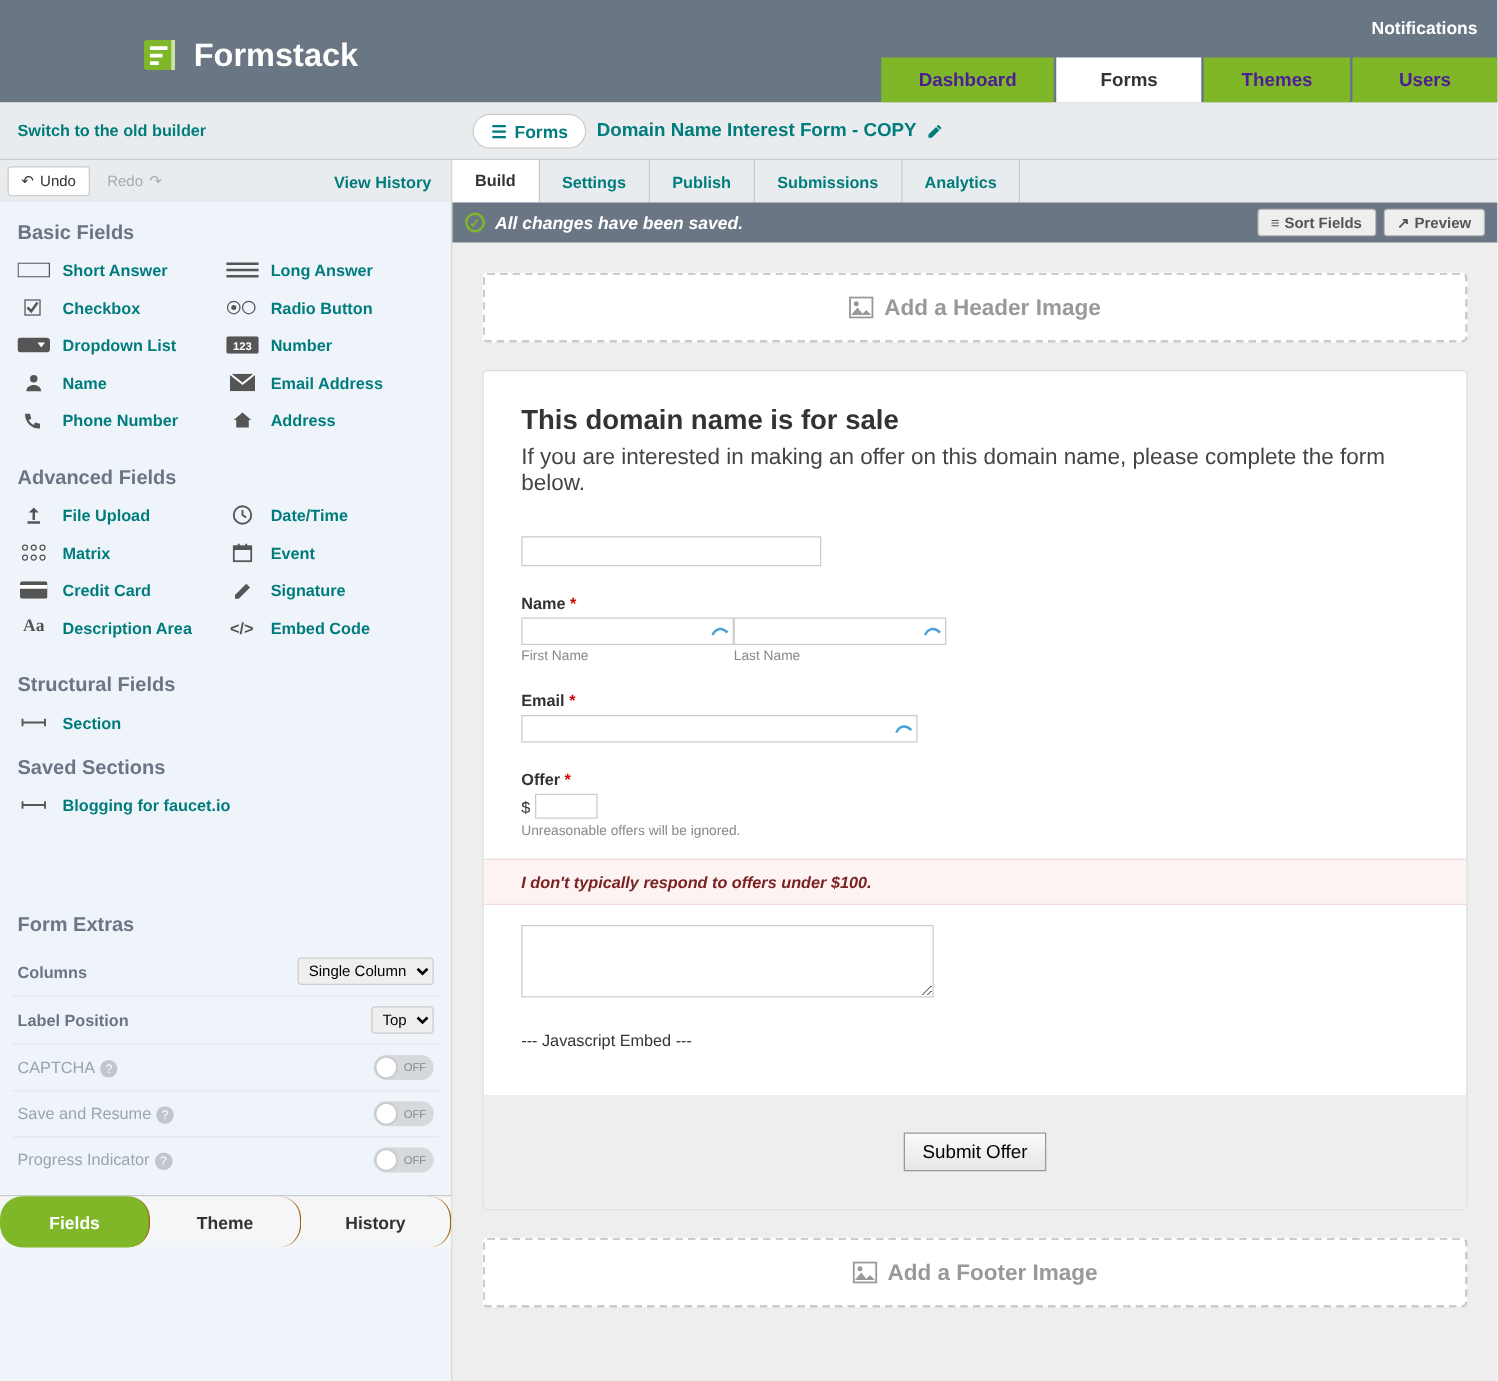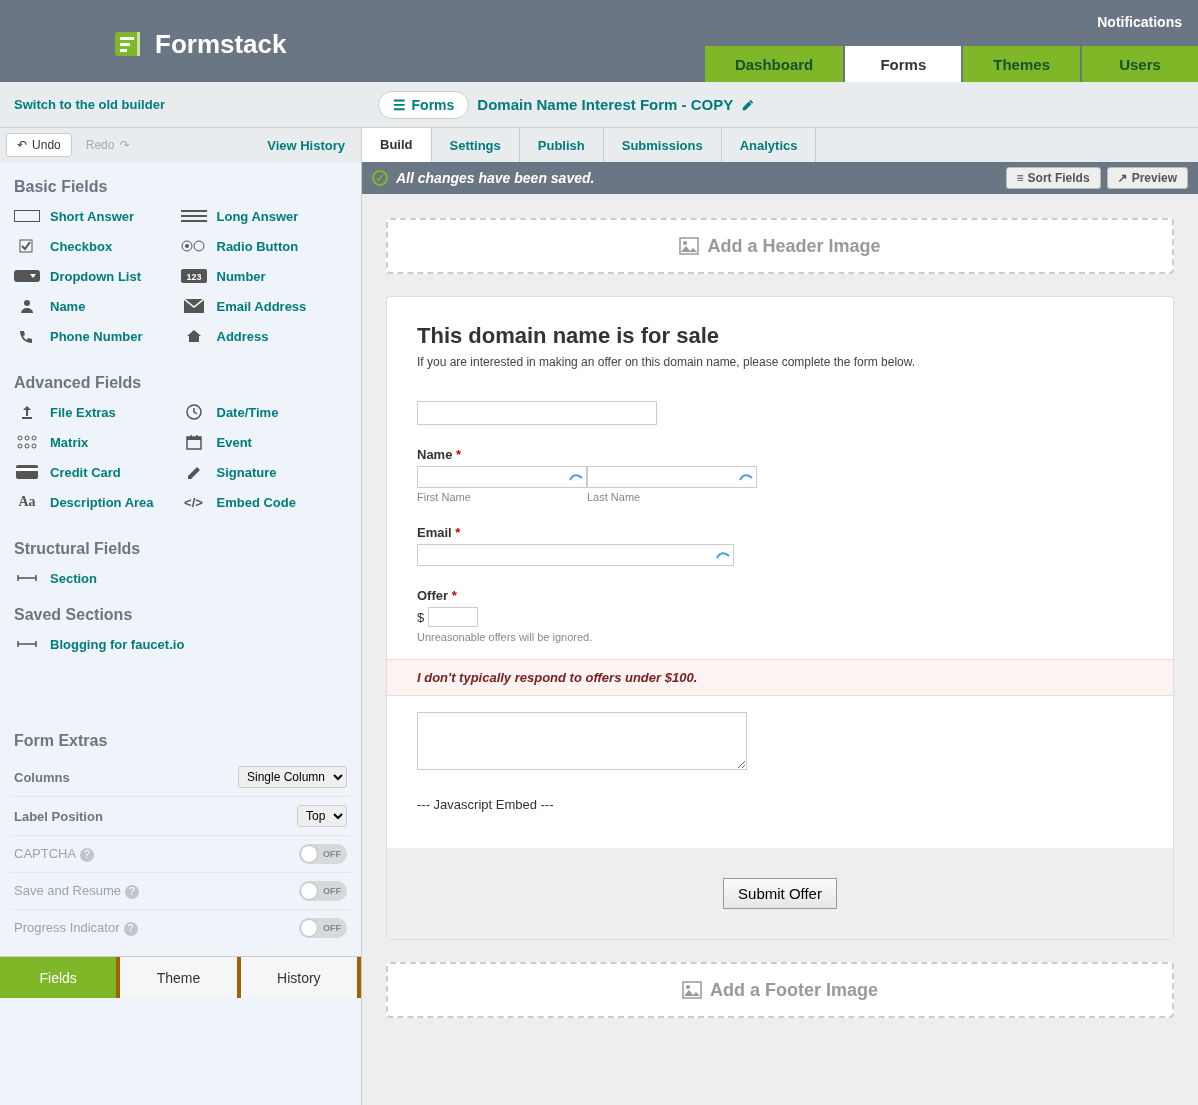--- a/index.html
+++ b/index.html
@@ -6,21 +6,21 @@
 body { font-family: "Helvetica Neue", Arial, sans-serif; font-size: 13px; color: #333; background: #fff; width: 1198px; }
 
 
 .top-header { background: #6a7684; height: 82px; position: relative; }
 .logo-wrap { position: absolute; left: 115px; top: 28px; display: flex; align-items: center; gap: 8px; }
 .logo-icon { width: 32px; height: 32px; }
 .logo-text { color: #fff; font-size: 26px; font-weight: 600; }
 .top-links { position: absolute; right: 16px; top: 14px; display: flex; gap: 30px; flex-direction: column; }
 .top-links a { color: #fff; text-decoration: none; font-size: 14px; font-weight: 600; }
 .nav-tabs { position: absolute; right: 0; bottom: 0; display: flex; height: 36px; }
-.nav-tab { padding: 0 30px; display: flex; align-items: center; justify-content: center; font-weight: 600; font-size: 15px; color: #14532d; background: #7fb728; margin-left: 2px; cursor: pointer; min-width: 116px; }
+.nav-tab { padding: 0 30px; display: flex; align-items: center; justify-content: center; font-weight: 600; font-size: 15px; color: #4c1d95; background: #7fb728; margin-left: 2px; cursor: pointer; min-width: 116px; }
 .nav-tab.active { background: #fff; color: #333; }
 
 
 .sec-bar { background: #e9ecee; height: 46px; border-bottom: 1px solid #ccc; display: flex; align-items: center; padding: 0 14px; position: relative; }
 .old-builder { color: #007c7c; font-weight: 600; font-size: 13px; }
 .crumb-wrap { position: absolute; left: 378px; display: flex; align-items: center; gap: 8px; }
 .crumb-btn { background: #fff; border: 1px solid #ccc; border-radius: 16px; padding: 5px 14px; color: #007c7c; font-weight: 600; display: flex; align-items: center; gap: 6px; font-size: 14px; }
 .crumb-title { color: #007c7c; font-weight: 600; font-size: 15px; }
 
 
@@ -43,40 +43,40 @@
 .field-grid { display: grid; grid-template-columns: 1fr 1fr; padding: 4px 14px 14px; row-gap: 14px; }
 .field-item { display: flex; align-items: center; gap: 10px; color: #007c7c; font-weight: 600; cursor: pointer; font-size: 13px; }
 .fi-icon { width: 26px; height: 16px; color: #555; display: flex; align-items: center; justify-content: center; }
 .section-item { padding: 4px 14px; }
 
 .extras { padding: 0 10px 10px; }
 .extra-row { display: flex; align-items: center; justify-content: space-between; padding: 8px 4px; border-top: 1px solid #e2e8ee; color: #9aa4ae; font-size: 13px; gap: 44px; }
 .extra-row:first-of-type { border-top: none; }
 .extra-row.active-label span:first-child { color: #6a7684; font-weight: 600; }
 .extra-row select { font-size: 12px; border: 1px solid #ccc; border-radius: 3px; padding: 2px 4px; }
-.pill-toggle { width: 48px; height: 20px; background: #d5d9dc; border-radius: 10px; position: relative; font-size: 9px; color: #888; display: flex; align-items: center; justify-content: flex-end; padding-right: 6px; font-weight: bold; }
+.pill-toggle { width: 48px; height: 20px; background: #d5d9dc; border-radius: 10px; position: relative; font-size: 9px; color: #888; display: flex; align-items: center; justify-content: flex-end; padding-right: 6px; }
 .pill-toggle:before { content:""; width: 16px; height: 16px; background: #fff; border-radius: 50%; position: absolute; left: 2px; top: 2px; box-shadow: 0 0 2px rgba(0,0,0,.3); }
 .help-q { display:inline-flex; width:14px; height:14px; border-radius:50%; background:#c0c6cc; color:#fff; font-size:10px; align-items:center; justify-content:center; margin-left:4px; }
 
 
 .sb-tabs { display: flex; height: 42px; background: #f5f6f7; border-top: 1px solid #ccc; }
-.sb-tab { flex: 1; display: flex; align-items: center; justify-content: center; font-weight: 400; color: #333; cursor: pointer; font-size: 14px; border-right: 4px solid #a16207; }
+.sb-tab { flex: 1; display: flex; align-items: center; justify-content: center; font-weight: 700; color: #333; cursor: pointer; font-size: 14px; border-right: 1px solid #a16207; border-radius: 18px; }
 .sb-tab.active { background: #7fb728; color: #fff; }
 
 
 .save-bar { background: #6a7684; height: 32px; color: #fff; display: flex; align-items: center; padding: 0 10px; font-weight: 600; font-style: italic; font-size: 14px; }
 .save-bar .right-btns { margin-left: auto; display: flex; gap: 6px; }
 .mini-btn { background: #eeeeee; border: 1px solid #bbb; border-radius: 3px; padding: 3px 10px; font-size: 12px; color: #555; display: inline-flex; align-items: center; gap: 4px; font-style: normal; cursor: pointer; }
 .check-icon { width: 16px; height: 16px; border-radius: 50%; border: 2px solid #7fb728; display: inline-flex; align-items: center; justify-content: center; margin-right: 8px; font-style: normal; font-size: 11px; color: #7fb728; }
 
 .canvas-outer { padding: 24px; }
 .dashed-box { border: 2px dashed #ccc; background: #fff; border-radius: 4px; height: 56px; display: flex; align-items: center; justify-content: center; color: #999; font-weight: 700; font-size: 18px; gap: 8px; }
 .form-card { background: #fff; border: 1px solid #ddd; border-radius: 4px; margin: 22px 0; overflow: hidden; }
 .form-inner { padding: 26px 30px 10px; }
-.form-subtext { color: #444; font-size: 12px; margin-top: 6px; }
+.form-subtext { color: #444; font-size: 18px; margin-top: 6px; }
 .blank-input { width: 240px; height: 24px; border: 1px solid #ccc; margin-top: 32px; }
 .field-block { margin: 22px 0 6px; }
 .flabel { font-weight: 700; font-size: 13px; margin-bottom: 4px; }
 .flabel .req { color: #c00; }
 .nf-row { display: flex; gap: 0; }
 .nf-input-wrap { position: relative; }
 .nf-input { width: 170px; height: 22px; border: 1px solid #ccc; }
 .email-input { width: 317px; height: 22px; border: 1px solid #ccc; position: relative; }
 .autofill-badge { position: absolute; right: 3px; top: 2px; width: 16px; height: 16px; }
 .sub-label { color: #888; font-size: 11px; margin-top: 3px; }
@@ -257,21 +257,21 @@
 
     <div class="sb-section-title">Advanced Fields</div>
     <div class="field-grid">
       <div class="field-item">
           <span class="fi-icon">
             <svg width="16" height="16">
               <path d="M8 2l4 4H9v6H7V6H4z" fill="#555"></path>
               <rect x="3" y="13" width="10" height="2" fill="#555"></rect>
             </svg>
           </span>
-          <span>File Extras</span>
+          <span>File Upload</span>
         </div>
       <div class="field-item">
           <span class="fi-icon">
             <svg width="16" height="16">
               <circle cx="8" cy="8" r="7" fill="none" stroke="#555" stroke-width="1.5"></circle>
               <path d="M8 4v4l3 2" fill="none" stroke="#555" stroke-width="1.5"></path>
             </svg>
           </span>
           <span>Date/Time</span>
         </div>

